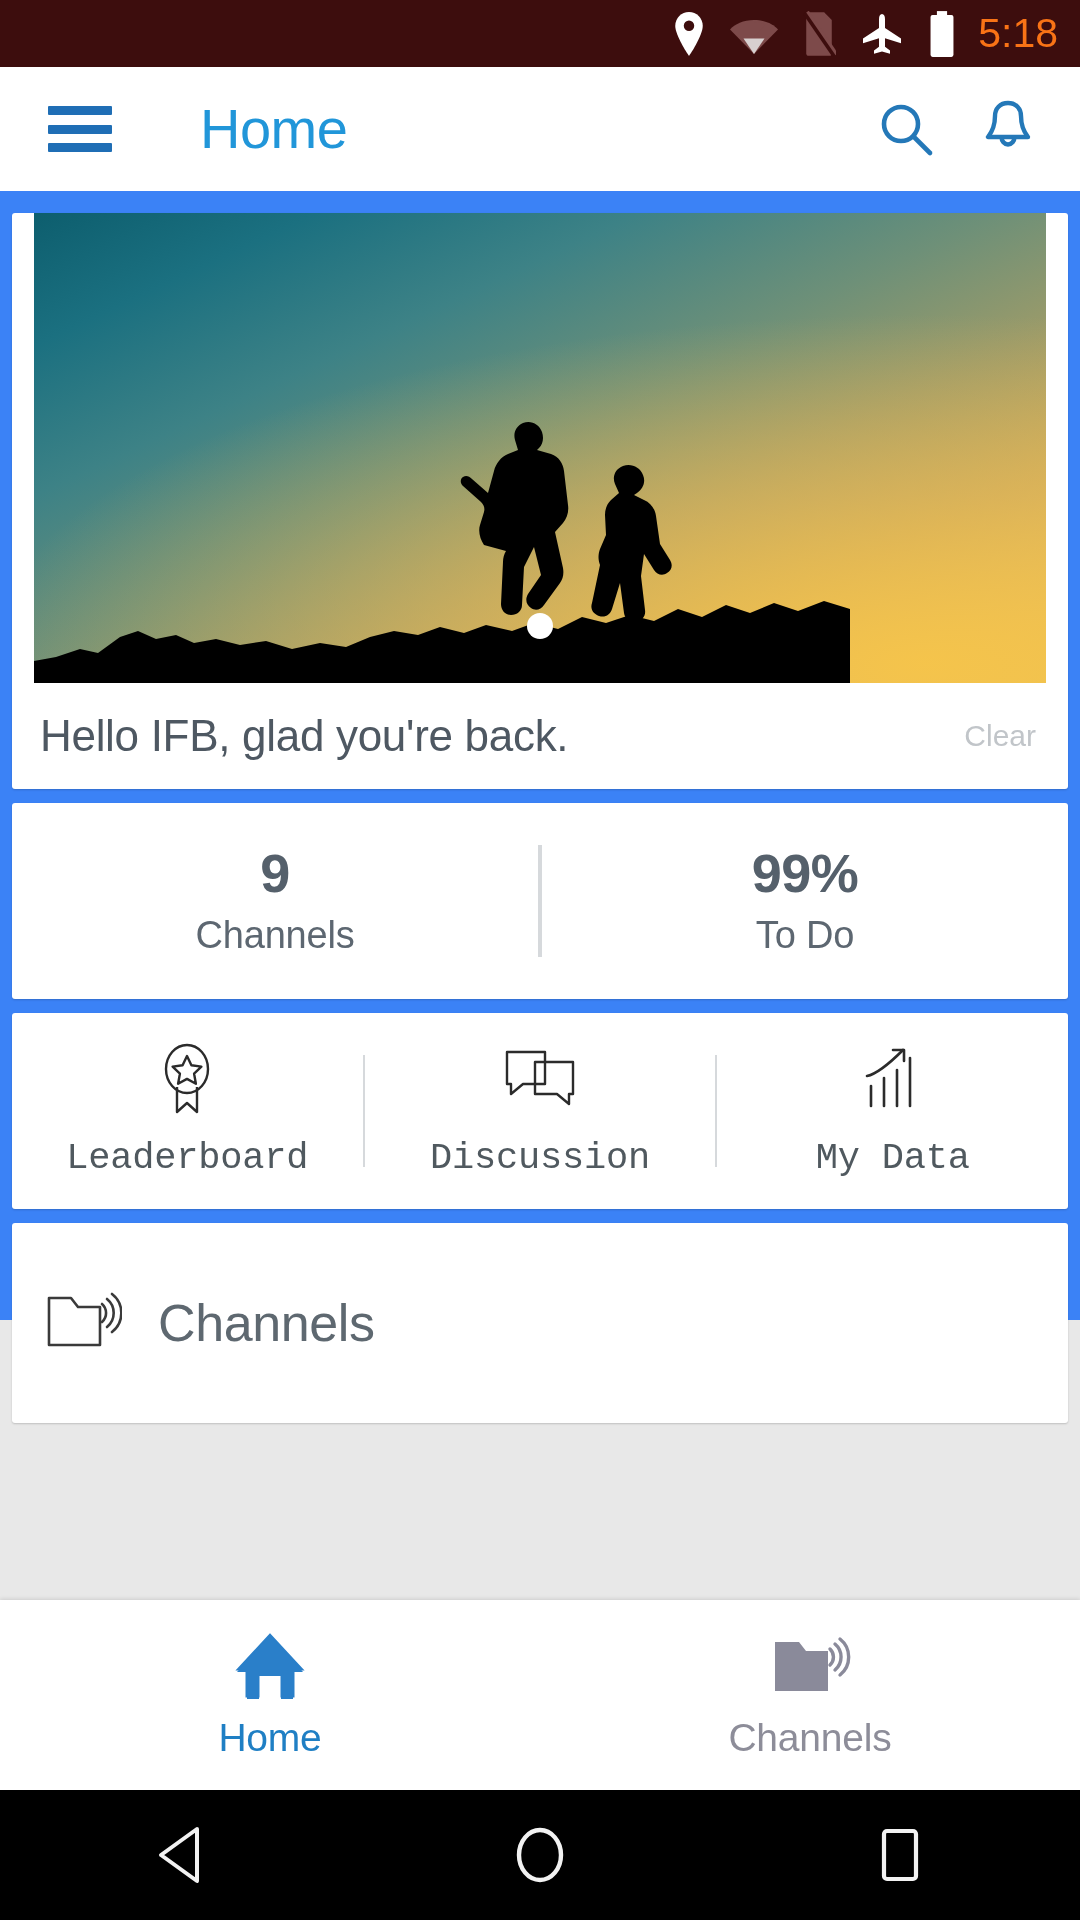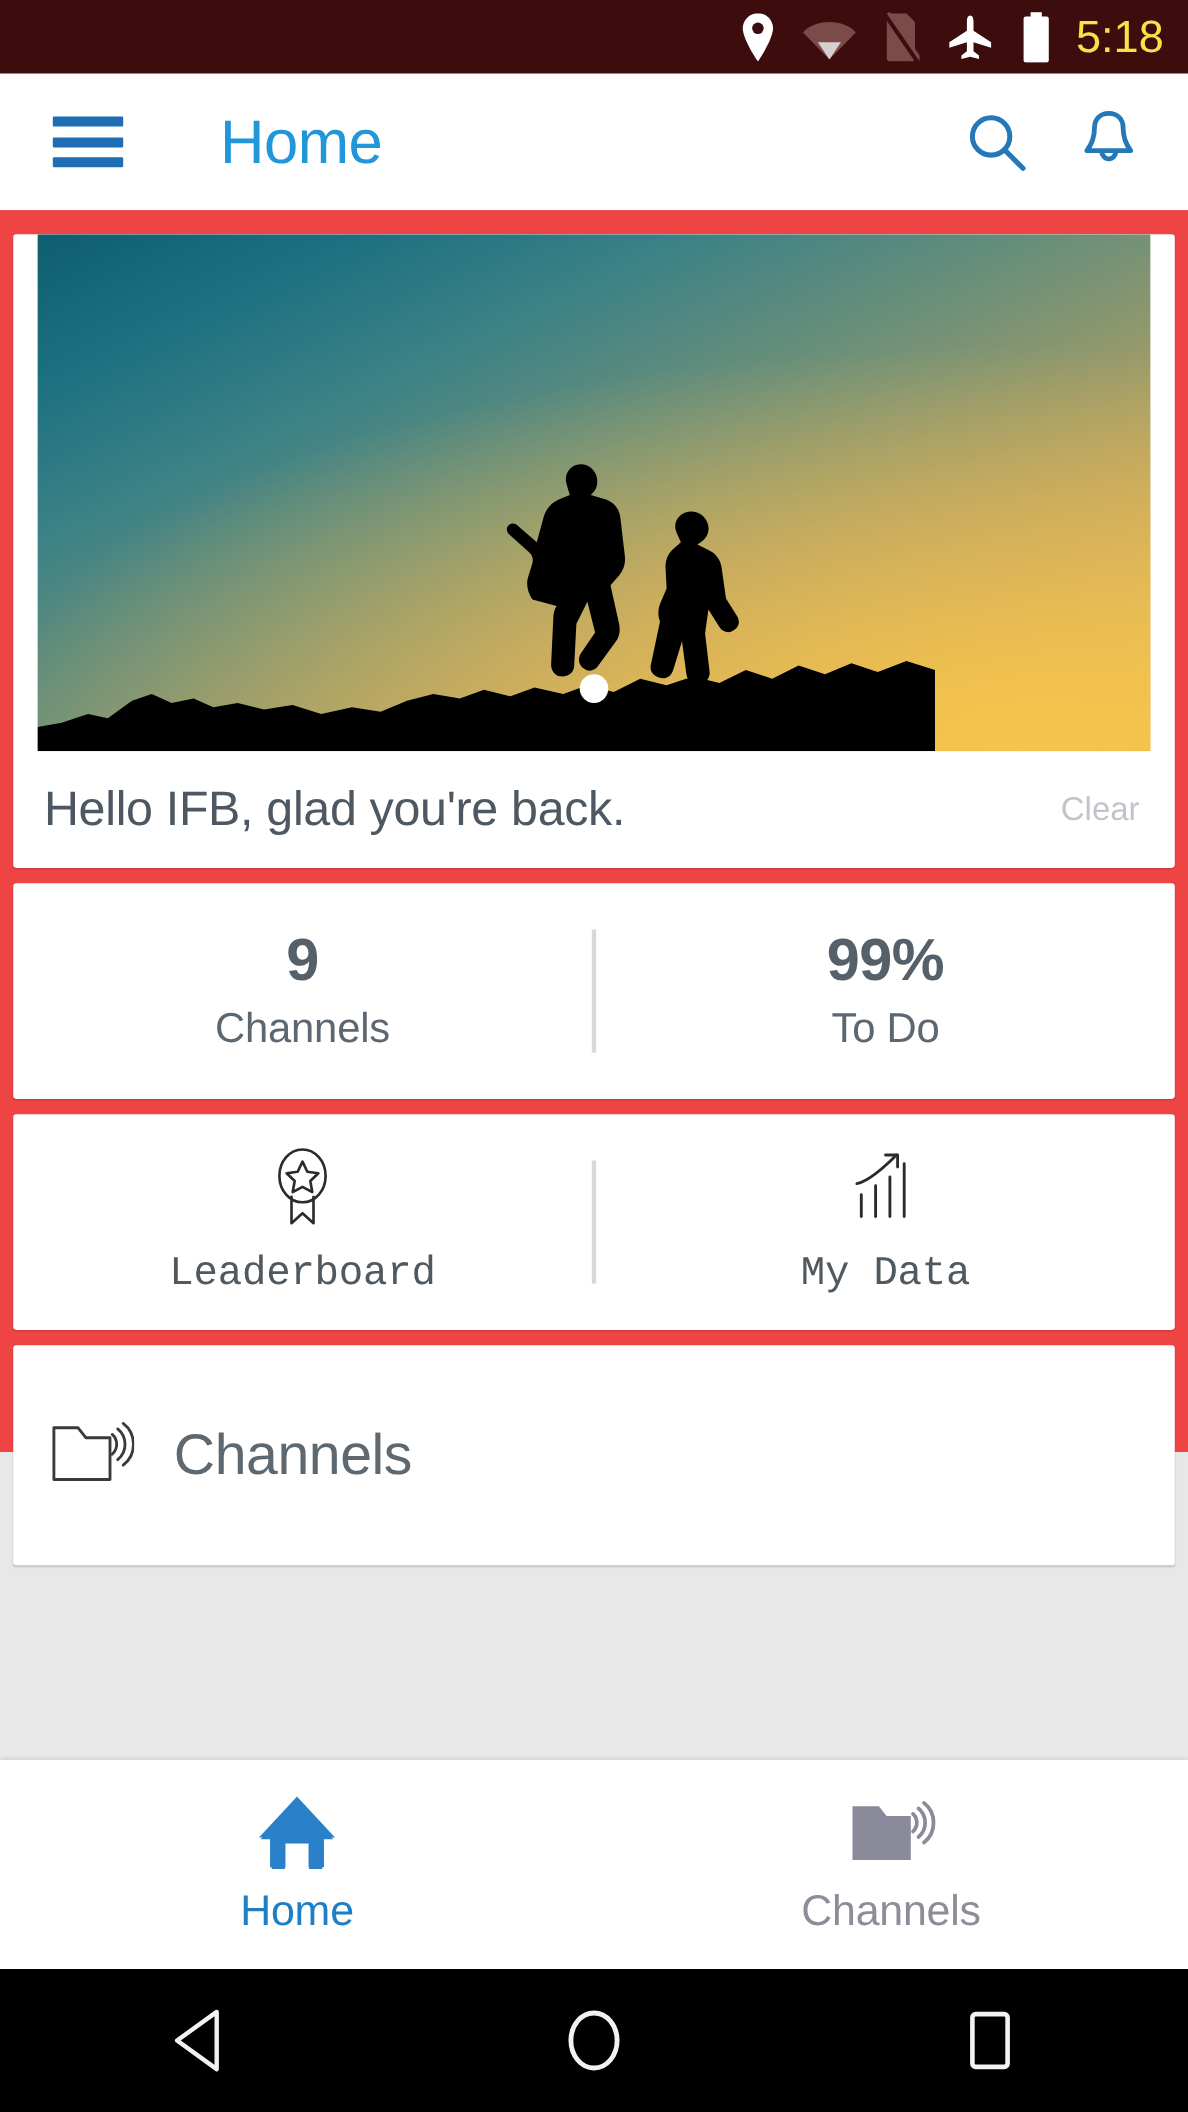--- a/index.html
+++ b/index.html
@@ -13,42 +13,42 @@
 
   
   .statusbar {
     position:absolute; top:0; left:0; width:1080px; height:67px;
     background:#3d0d0d; display:flex; align-items:center;
     justify-content:flex-end; padding-right:22px;
   }
   .status-icons { display:flex; align-items:center; gap:24px; }
   .si { display:flex; align-items:center; justify-content:center; }
   .status-time {
-    color:#fde047; font-size:41px; font-weight:400;
+    color:#f97316; font-size:41px; font-weight:400;
     margin-left:22px; letter-spacing:0px; line-height:1;
   }
 
   
   .appbar {
     position:absolute; top:67px; left:0; width:1080px; height:124px;
     background:#ffffff; display:flex; align-items:center;
     box-shadow:0 2px 4px rgba(0,0,0,0.13);
   }
   .hamburger { width:64px; height:46px; margin-left:48px; cursor:pointer;
                display:flex; flex-direction:column; justify-content:space-between; }
   .hamburger span { display:block; height:9px; width:100%; background:#1f6eb5; border-radius:1px; }
   .appbar-title {
     color:#2196d9; font-size:56px; font-weight:400;
     margin-left:88px; line-height:1; letter-spacing:-0.5px;
   }
   .appbar-actions { margin-left:auto; display:flex; align-items:center; gap:26px; margin-right:34px; }
   .act-btn { width:76px; height:76px; display:flex; align-items:center; justify-content:center; cursor:pointer; }
 
   
-  .content { position:absolute; top:191px; left:0; width:1080px; height:1129px; background:#ef4444; }
+  .content { position:absolute; top:191px; left:0; width:1080px; height:1129px; background:#3b82f6; }
   .card {
     background:#ffffff; margin:0 12px 14px 12px; border-radius:3px;
     box-shadow:0 1px 2px rgba(0,0,0,0.18);
   }
 
   
   .hero-card { padding:0; margin-top:10px; }
   .hero-wrap { position:relative; margin:22px 22px 0 22px; height:470px; overflow:hidden; }
   .hero-sky {
     position:absolute; inset:0;
@@ -232,20 +232,29 @@
             <ellipse cx="32" cy="26" rx="21" ry="24" fill="none" stroke="#2b2b2b" stroke-width="2.4"></ellipse>
             <path d="M32 13 l4.4 9.2 10 1.4 -7.3 7.1 1.8 10 -8.9-4.8 -8.9 4.8 1.8-10 -7.3-7.1 10-1.4z" fill="none" stroke="#2b2b2b" stroke-width="2.4" stroke-linejoin="round"></path>
             <path d="M22 44 v25 l10-9 10 9 v-25" fill="none" stroke="#2b2b2b" stroke-width="2.4" stroke-linejoin="round"></path>
           </svg>
         </div>
         <div class="qlabel">Leaderboard</div>
       </div>
 
       <div class="vdiv"></div>
 
+      <div class="qaction">
+        <div class="qicon">
+          <svg width="74" height="66" viewBox="0 0 74 66">
+            <path d="M4 6 h38 v32 h-22 l-12 10 v-10 h-4 z" fill="none" stroke="#2b2b2b" stroke-width="2.4" stroke-linejoin="round"></path>
+            <path d="M32 16 h38 v32 h-4 v10 l-12-10 h-22 z" fill="none" stroke="#2b2b2b" stroke-width="2.4" stroke-linejoin="round"></path>
+          </svg>
+        </div>
+        <div class="qlabel">Discussion</div>
+      </div>
 
       <div class="vdiv"></div>
 
       <div class="qaction">
         <div class="qicon">
           <svg width="68" height="70" viewBox="0 0 68 70">
             <line x1="12" y1="42" x2="12" y2="62" stroke="#2b2b2b" stroke-width="2.6" stroke-linecap="round"></line>
             <line x1="25" y1="34" x2="25" y2="62" stroke="#2b2b2b" stroke-width="2.6" stroke-linecap="round"></line>
             <line x1="38" y1="26" x2="38" y2="62" stroke="#2b2b2b" stroke-width="2.6" stroke-linecap="round"></line>
             <line x1="51" y1="14" x2="51" y2="62" stroke="#2b2b2b" stroke-width="2.6" stroke-linecap="round"></line>

